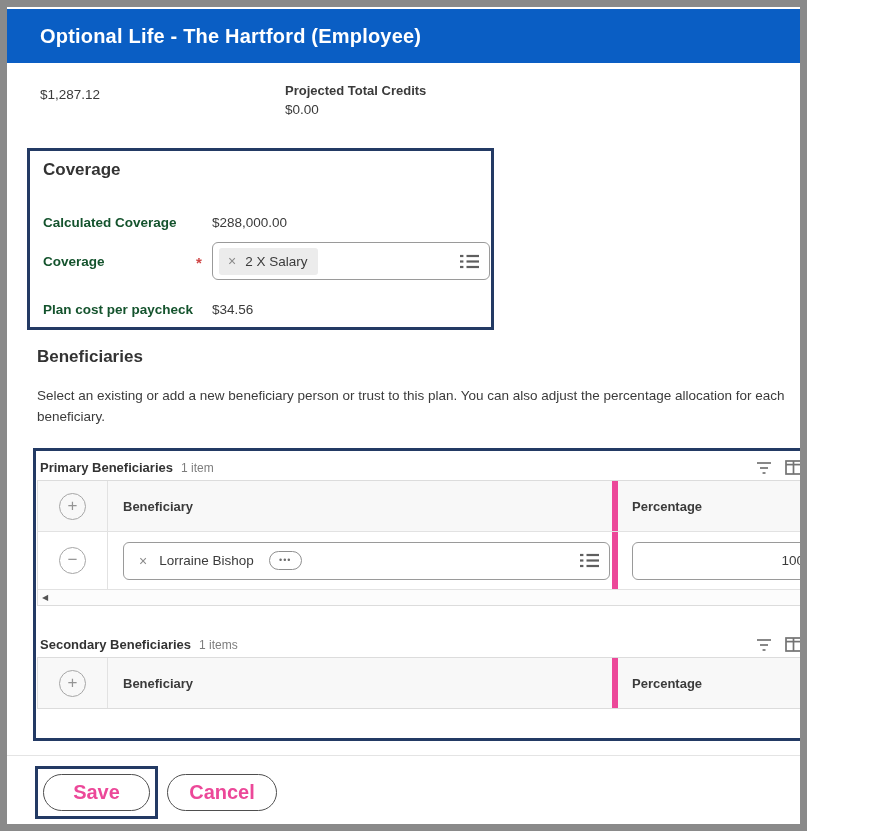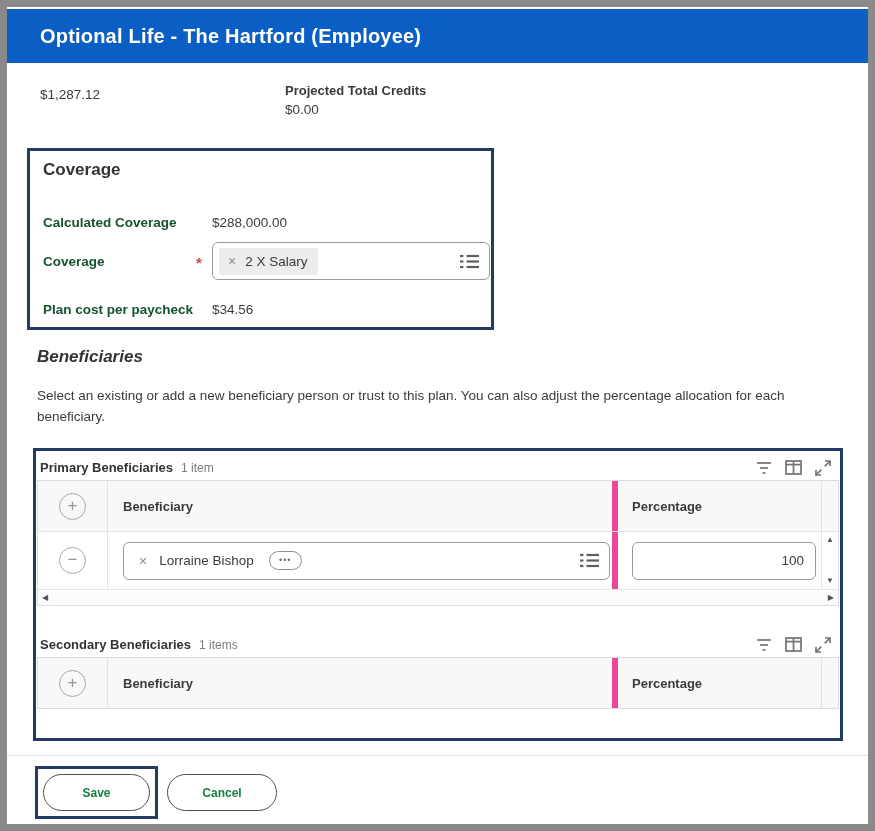--- a/index.html
+++ b/index.html
@@ -1,20 +1,20 @@
 <!DOCTYPE html>
 <html style="--header-blue: #0a5ec4; --highlight-navy: #233a64; --required-red: #cf4545;"><head>
 <meta charset="utf-8">
 <style>
   * { margin:0; padding:0; box-sizing:border-box; }
   html,body { background:#fff; }
   body { font-family:"Liberation Sans", sans-serif; color:#3b3b3b; }
 
   .page {
-    position:relative; width:875px; height:831px;
+    position:relative; width:807px; height:831px;
     border:7px solid #8a8a8a; background:#fff; overflow:hidden;
   }
 
   
   .blue-bar {
     position:absolute; left:0; right:0; top:2px; height:54px;
     background:var(--header-blue, #0a5ec4);
     display:flex; align-items:center; padding-left:33px;
   }
   .blue-bar h1 { color:#fff; font-size:20px; font-weight:700; letter-spacing:.2px; }
@@ -51,21 +51,21 @@
   .prompt-icon { margin-left:auto; display:flex; align-items:center; }
 
   .ellipsis-pill {
     display:inline-flex; align-items:center; justify-content:center;
     border:1px solid #8f8f8f; border-radius:10px;
     min-width:33px; height:19px; margin-left:6px;
     font-size:9px; letter-spacing:1px; color:#6e6e6e; line-height:1;
   }
 
   
-  .bene-heading { position:absolute; left:30px; top:340px; font-size:17px; font-weight:700; color:#333;font-style:italic; }
+  .bene-heading { position:absolute; left:30px; top:340px; font-size:17px; font-weight:700; color:#333; }
   .bene-desc { position:absolute; left:30px; top:379px; width:795px; font-size:13.5px; line-height:1.55; color:#3b3b3b; }
 
   .bene-box { position:absolute; left:26px; top:441px; width:810px; height:293px; padding:4px 1px 0 1px; background:#fff; }
 
   .grid-widget + .grid-widget { margin-top:26px; }
   .grid-titlebar { display:flex; align-items:center; height:25px; padding:0 3px; }
   .grid-title { font-size:13px; font-weight:700; color:#333; }
   .grid-count { font-size:12px; color:#7d7d7d; margin-left:8px; }
   .grid-icons { margin-left:auto; display:flex; align-items:center; gap:13px; padding-right:5px; }
   .grid-icons .icn { display:flex; align-items:center; cursor:pointer; }
@@ -106,21 +106,21 @@
     height:28px; border-top:1px solid #e2e2e2; background:#f7f7f7;
     display:flex; align-items:center; justify-content:center;
     font-size:14.5px; font-weight:700; color:#4f4f4f;
   }
 
   
   .divider { position:absolute; left:0; right:0; top:748px; height:1px; background:#e4e4e4; }
   .save-box { position:absolute; left:28px; top:759px; padding:5px; background:#fff; }
   .btn {
     height:37px; border-radius:19px; background:#fff; border:1.5px solid #4f4f4f;
-    font-family:"Liberation Sans", sans-serif; font-size:12px; font-weight:700; color:#15803d;
+    font-family:"Liberation Sans", sans-serif; font-size:20px; font-weight:700; color:#ec4899;
     cursor:pointer;
   }
   .btn-save { width:107px; }
   .btn-cancel { position:absolute; left:160px; top:767px; width:110px; }
 
   svg { display:block; }
 </style>
 </head>
 <body>
 

